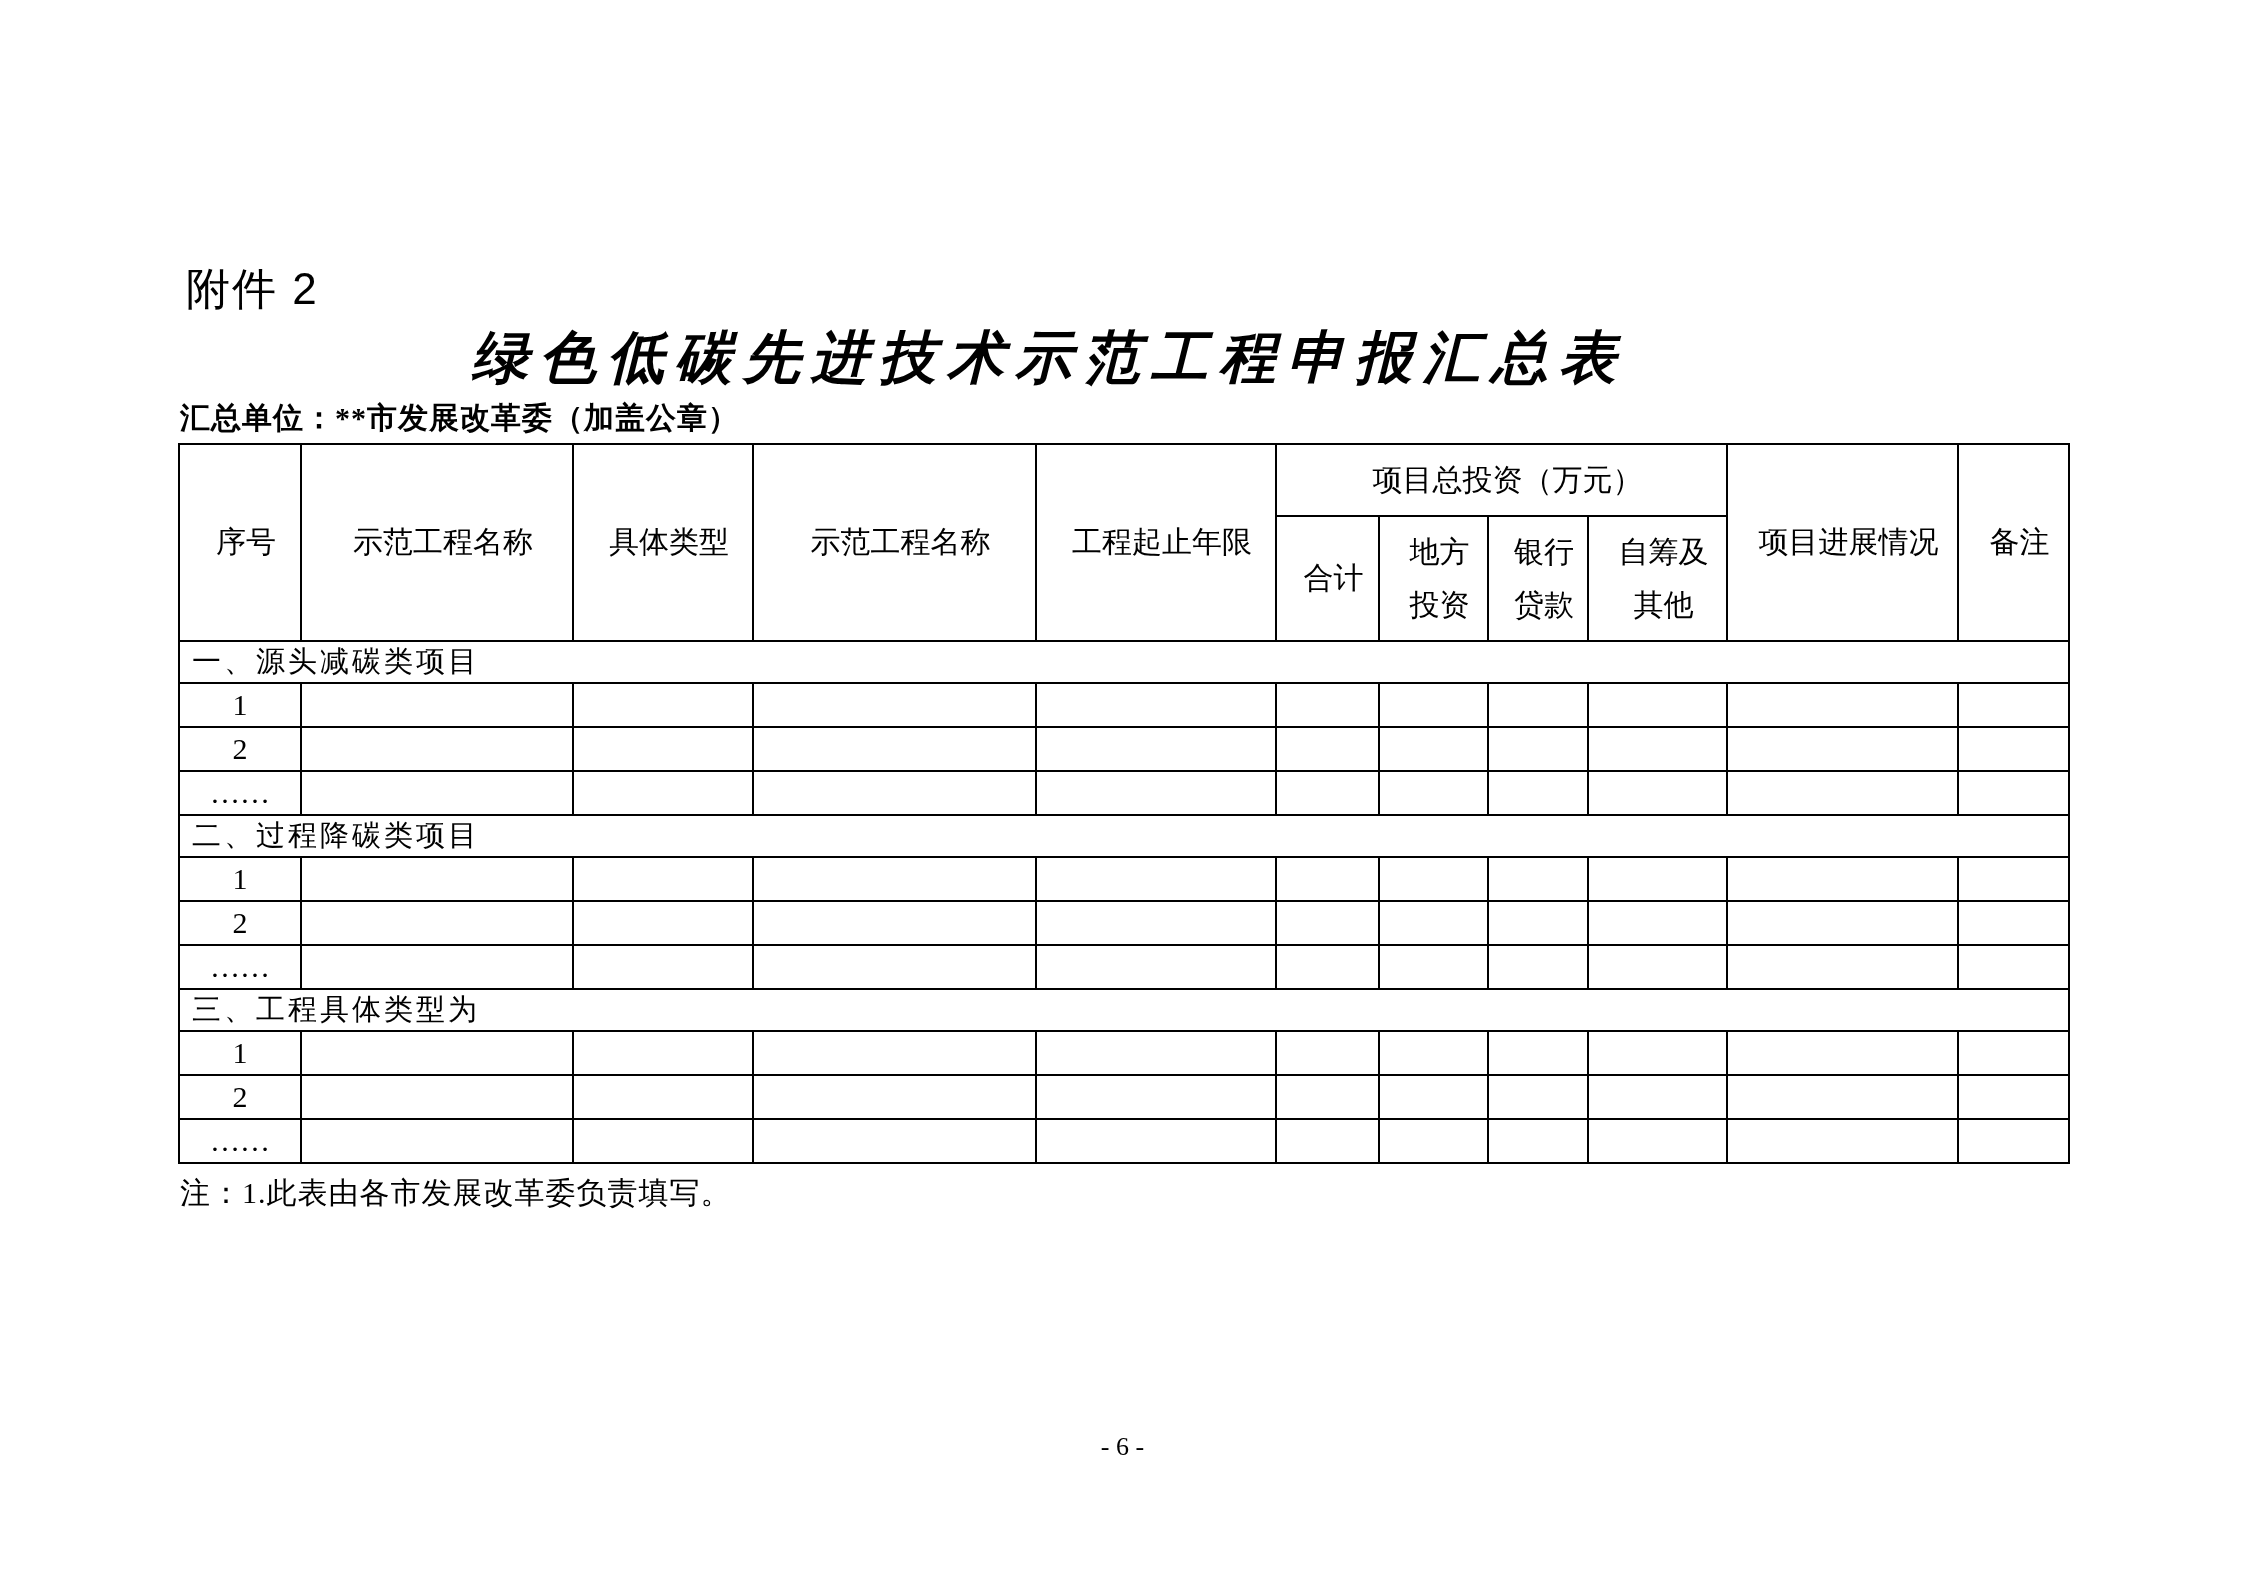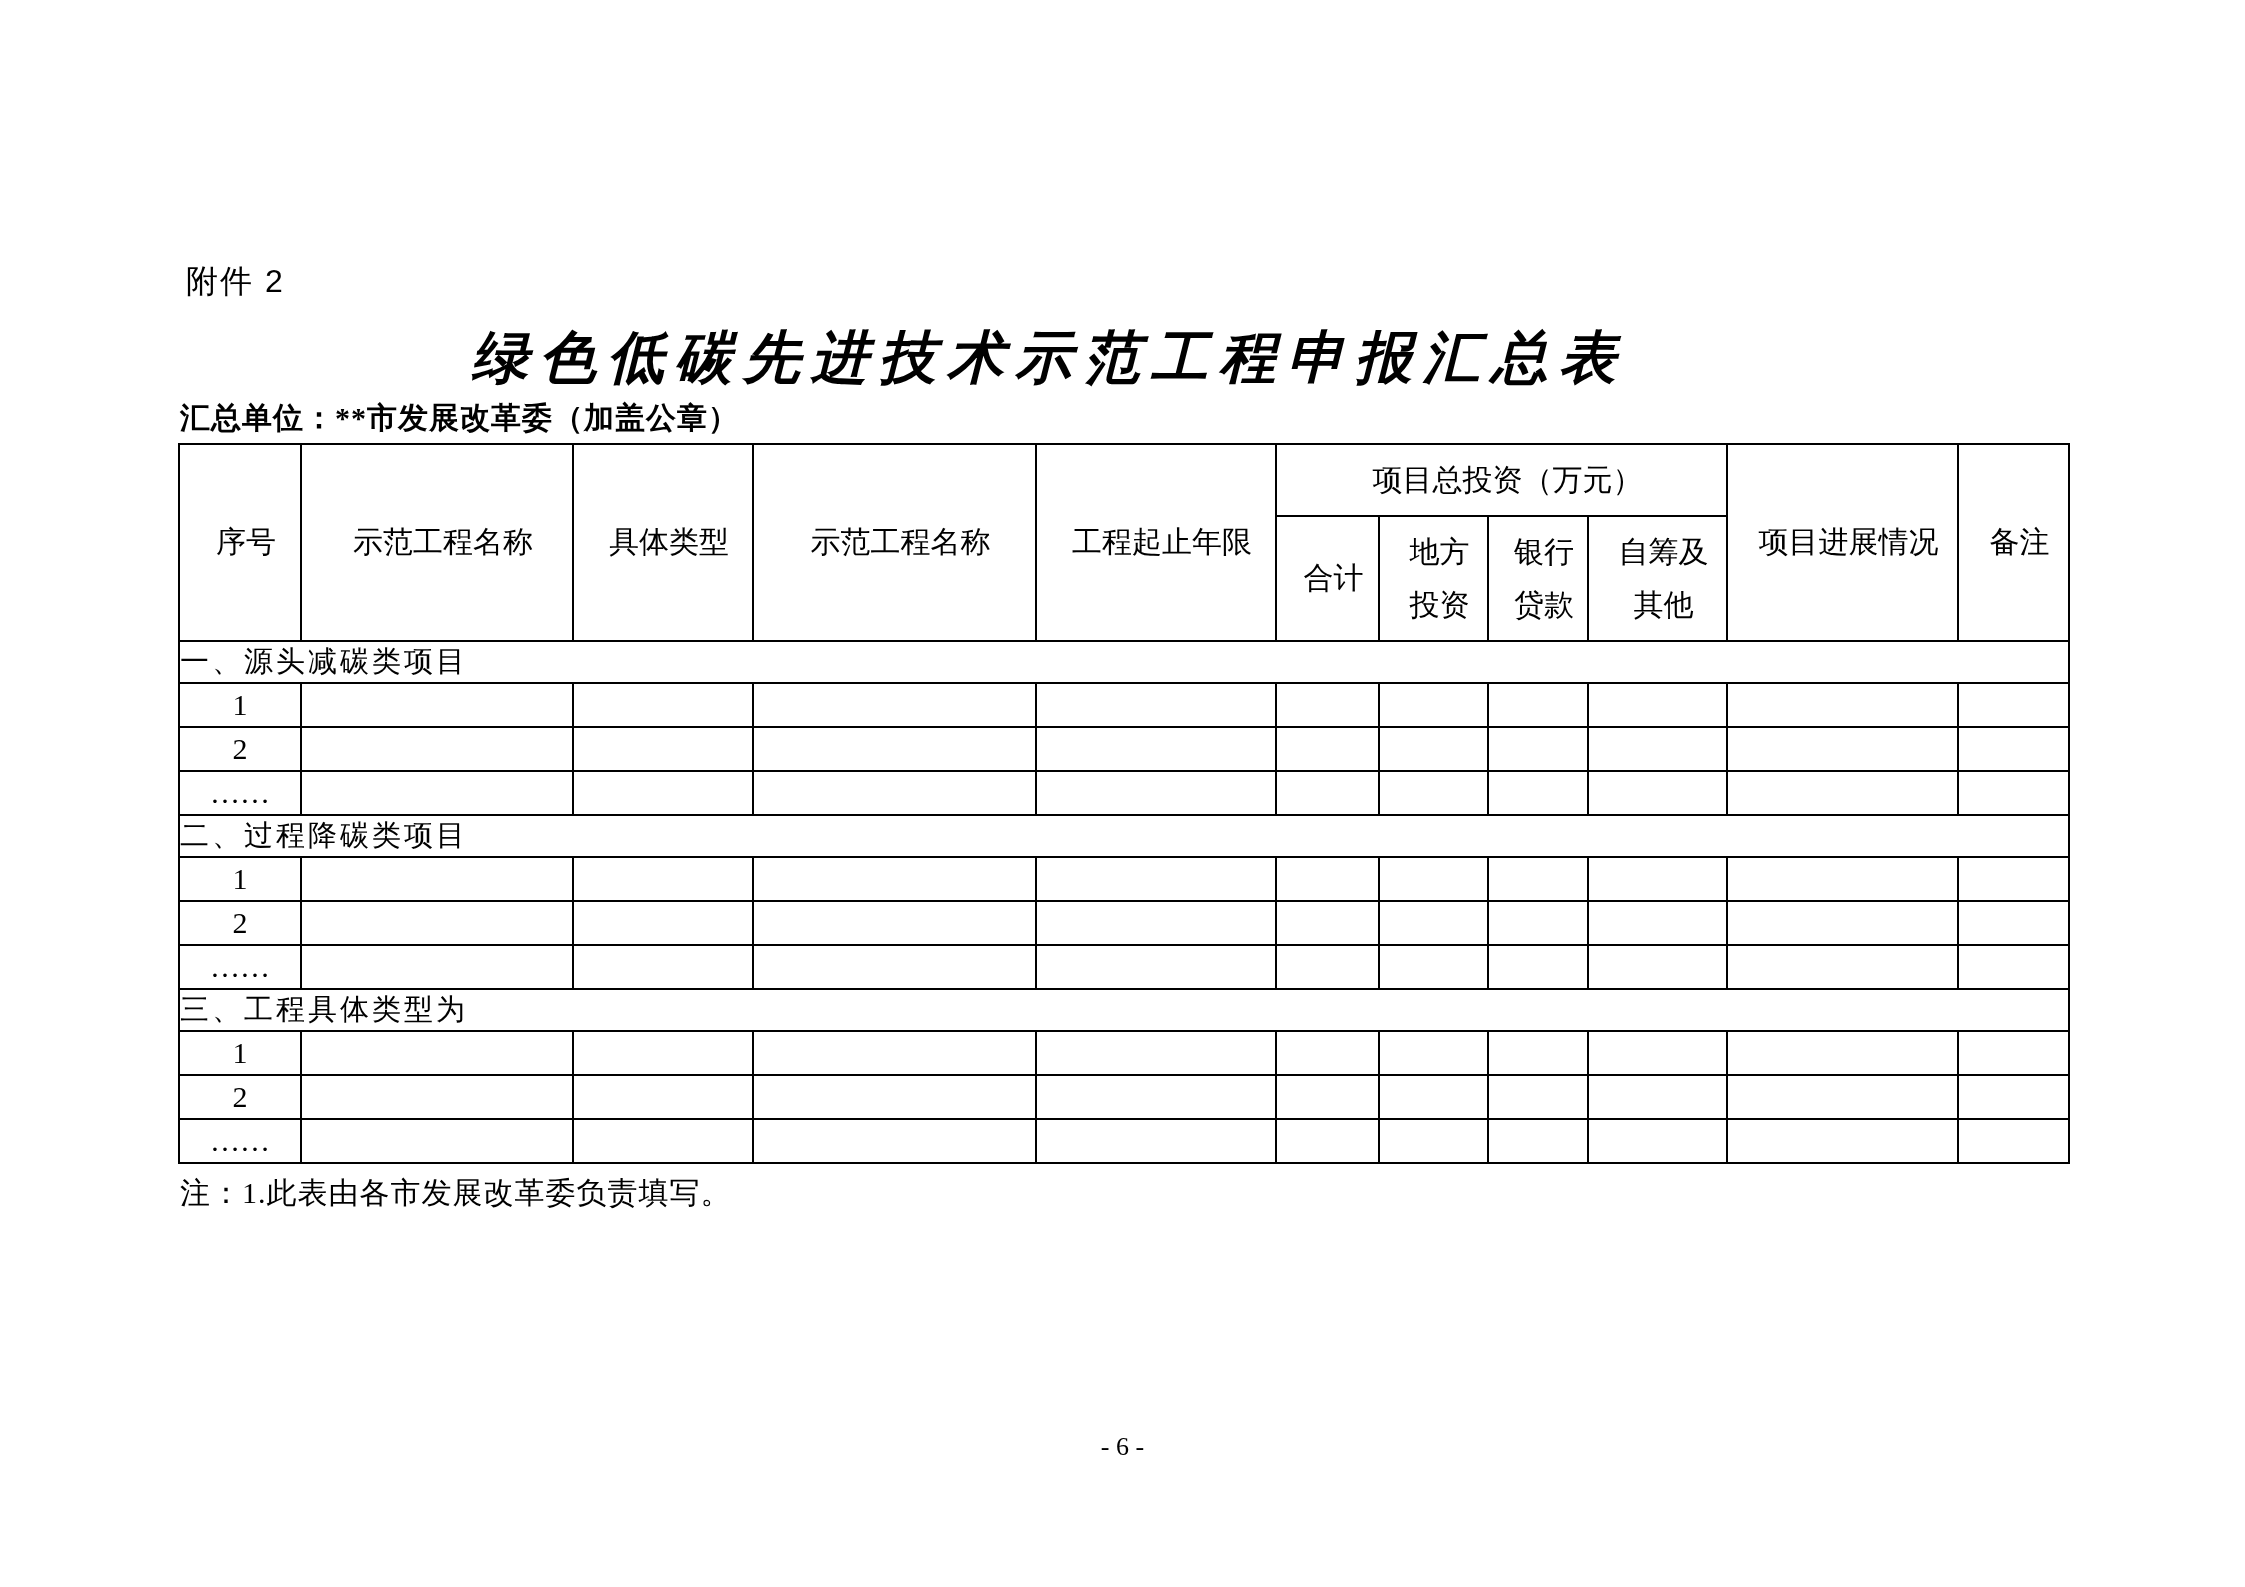--- a/index.html
+++ b/index.html
@@ -5,21 +5,21 @@
   html, body { margin: 0; padding: 0; }
   body {
     width: 2245px; height: 1587px;
     background: #ffffff; color: #000000;
     position: relative; overflow: hidden;
     font-family: "Liberation Serif", "DejaVu Serif", serif;
   }
 
   .attachment {
     position: absolute; left: 186px; top: 260px;
-    font-size: 32px; letter-spacing: 2px;
+    font-size: 44px; letter-spacing: 2px;
     font-family: "Liberation Sans", "DejaVu Sans", sans-serif;
   }
   .doc-title {
     position: absolute; left: 0; top: 320px; width: 2098px;
     text-align: center;
     font-size: 57px; font-weight: 700; font-style: italic;
     letter-spacing: 11px;
     font-family: "DejaVu Serif", "Liberation Serif", serif;
   }
   .unit-line {
@@ -39,21 +39,21 @@
   table.summary th {
     font-family: "Liberation Sans", "DejaVu Sans", sans-serif;
     font-weight: 500; font-size: 30px; text-align: center; vertical-align: middle; padding-left: 12px;
   }
   tr.h-top { height: 72px; }
   tr.h-sub { height: 125px; }
   th.sub-wrap { white-space: pre-line; line-height: 1.75; }
   tr.sec-row { height: 42px; }
   tr.sec-row td {
     font-size: 29px; letter-spacing: 3px;
-    text-align: left; vertical-align: middle;
+    text-align: left; padding-left: 12px; vertical-align: middle;
     font-family: "Liberation Serif", "DejaVu Serif", serif;
   }
   tr.data-row { height: 44px; }
   tr.data-row td {
     font-size: 30px; text-align: center; vertical-align: middle;
     font-family: "Liberation Serif", "DejaVu Serif", serif;
   }
 
   .notes {
     position: absolute; left: 180px; top: 1170px;

